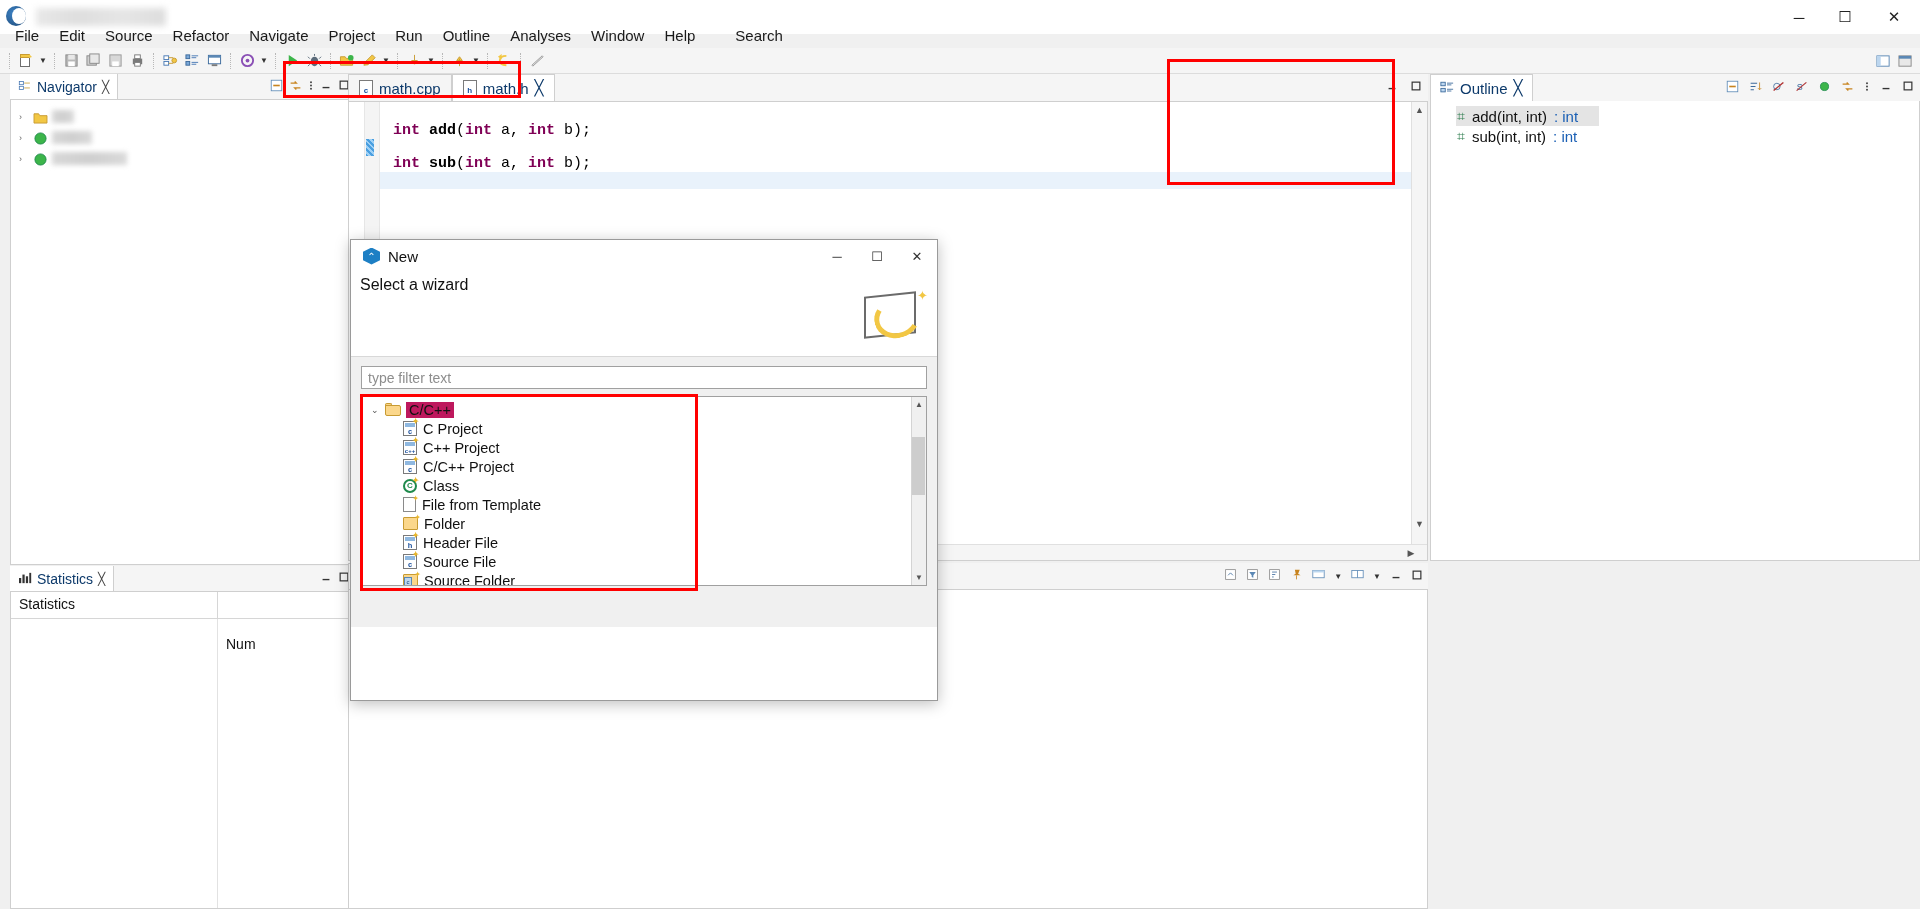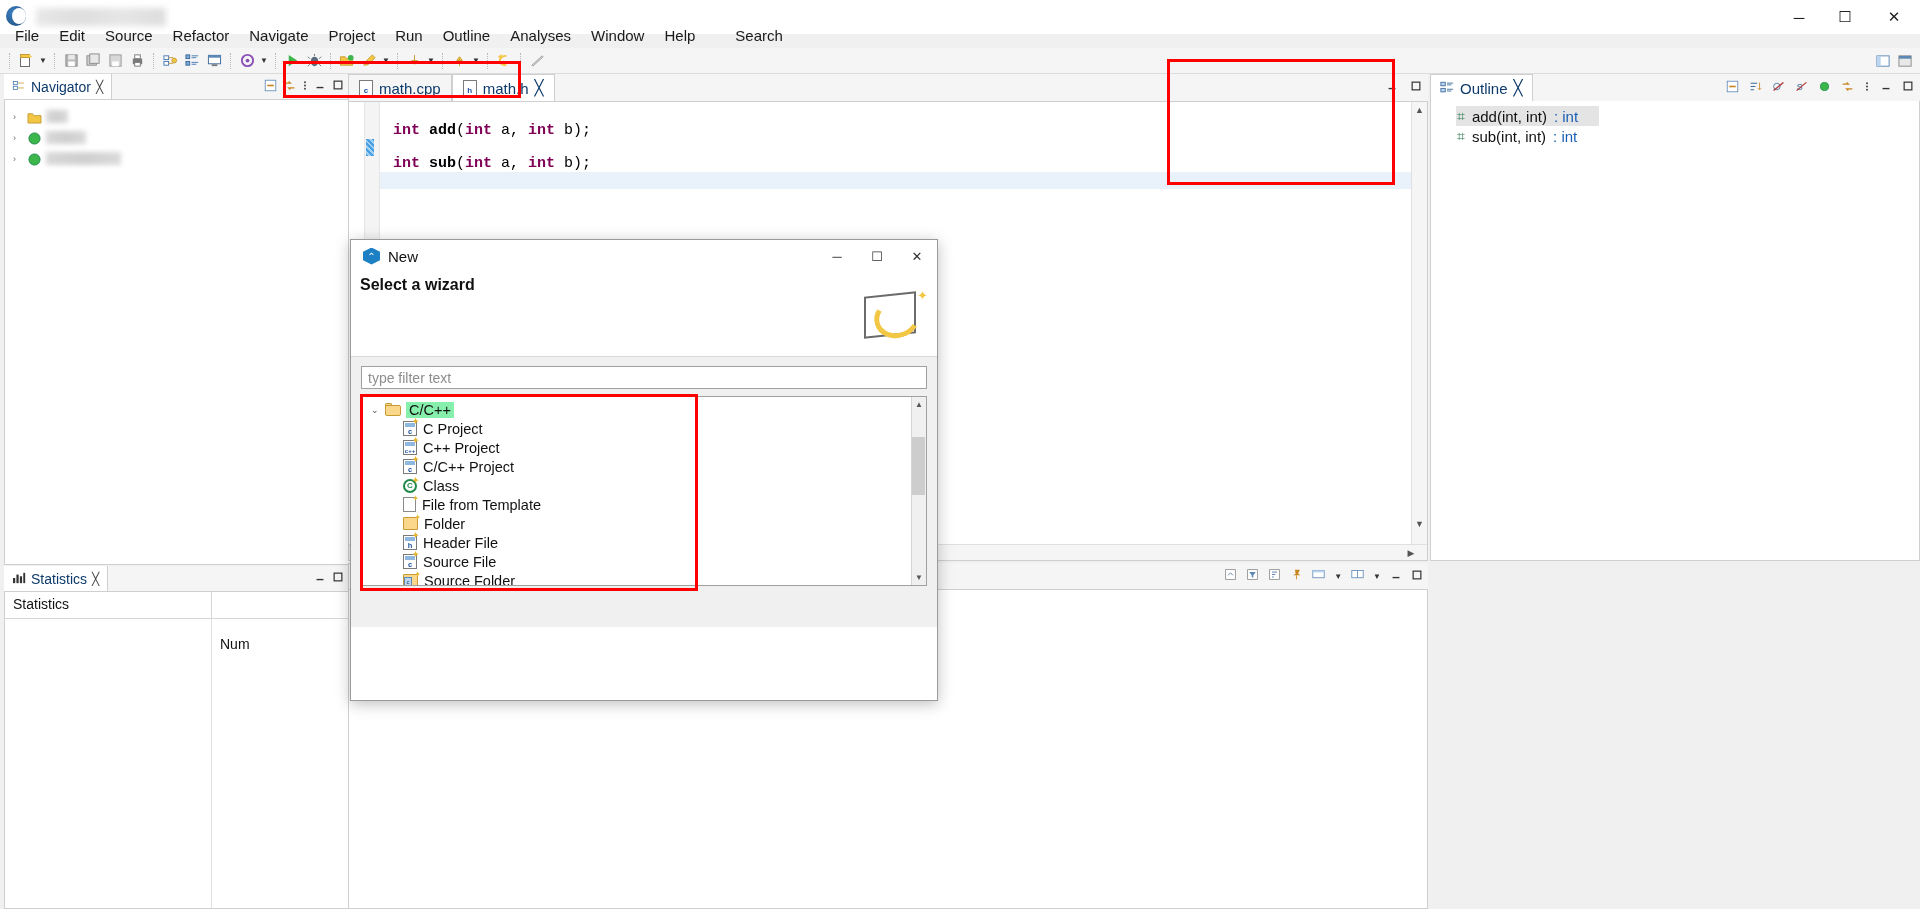--- a/index.html
+++ b/index.html
@@ -72,21 +72,21 @@
     font-size: 8px; color: #333;
   }
   .tb-right {
     position: absolute; right: 4px; top: 0; height: 26px; display: flex; align-items: center;
   }
 
   
   .workbench { position: absolute; left: 0; top: 74px; width: 1920px; height: 835px; }
 
   
-  .left-col { position: absolute; left: 4px; top: 0; width: 347px; height: 835px; }
+  .left-col { position: absolute; left: 10px; top: 0; width: 347px; height: 835px; }
 
   .view-tabbar {
     height: 26px; background: #f5f5f5; display: flex; align-items: stretch;
     border-bottom: 1px solid #cfcfcf;
   }
   .view-tab {
     display: flex; align-items: center; gap: 5px; padding: 0 8px;
     background: #ffffff; border-right: 1px solid #cfcfcf;
     font-size: 14px; color: #0d3a6b;
   }
@@ -244,21 +244,21 @@
   .dlg-title-text { font-size: 15px; color: #111; }
   .dlg-wctl { position: absolute; right: 0; top: 0; height: 32px; display: flex; }
   .dlg-wbtn {
     width: 40px; height: 32px; display: flex; align-items: center; justify-content: center;
     font-size: 13px; color: #333;
   }
   .dlg-header {
     height: 85px; background: #ffffff; position: relative; padding: 4px 0 0 9px;
     border-bottom: 1px solid #d8d8d8;
   }
-  .dlg-head-title { font-size: 16px; font-weight: bold; color: #111; }
+  .dlg-head-title { font-size: 16px; font-weight: normal; color: #111; }
   .wiz-banner {
     position: absolute; right: 3px; top: 14px; width: 76px; height: 60px;
   }
   .wb-page {
     position: absolute; left: 6px; top: 8px; width: 52px; height: 42px;
     background: #ffffff; border: 2px solid #6b6b6b;
     transform: skewY(-6deg);
   }
   .wb-arc {
     position: absolute; left: 16px; top: 12px; width: 46px; height: 40px;
@@ -282,21 +282,21 @@
     margin-top: 7px; height: 190px; background: #ffffff; border: 1px solid #a0a0a0;
     display: flex; position: relative;
   }
   .tree-items { flex: 1; padding-top: 3px; overflow: hidden; }
   .tree-row {
     display: flex; align-items: center; height: 19px; font-size: 14.5px; color: #111;
   }
   .tree-row.root { padding-left: 9px; gap: 5px; }
   .tree-row.child { padding-left: 41px; gap: 6px; }
   .tw { font-size: 9px; color: #555; width: 9px; }
-  .root-label { background: #86efac; padding: 0 3px; }
+  .root-label { background: #be185d; padding: 0 3px; }
   .ic-folder-open {
     width: 16px; height: 13px; position: relative;
   }
   .ic-folder-open .b {
     position: absolute; inset: 2px 0 0 0; background: #fbd78b;
     border: 1px solid #c89b32; border-radius: 0 2px 2px 2px;
   }
   .ic-folder-open .t {
     position: absolute; left: 0; top: 0; width: 7px; height: 4px;
     background: #fbd78b; border: 1px solid #c89b32; border-bottom: none;

